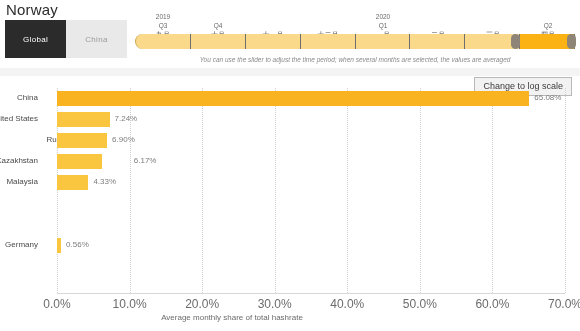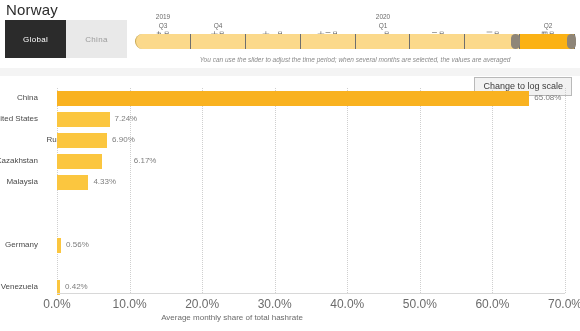--- a/index.html
+++ b/index.html
@@ -338,25 +338,20 @@
       <div class="row" style="top: 84px;">
         <div class="cat-label">Malaysia</div>
         <div class="bar" style="width: 31.4234px;"></div>
         <div class="bar-value" style="left: 36.4234px;">4.33%</div>
       </div>
       <div class="row" style="top: 147px;">
         <div class="cat-label">Germany</div>
         <div class="bar" style="width: 4.064px;"></div>
         <div class="bar-value" style="left: 9.064px;">0.56%</div>
       </div>
-      <div class="row" style="top: 189px;">
-        <div class="cat-label">Venezuela</div>
-        <div class="bar" style="width: 3.048px;"></div>
-        <div class="bar-value" style="left: 8.048px;">0.42%</div>
-      </div>
     </div>
   <div class="axis-base"></div>
   <div id="xticks">
       <div class="xtick" style="left: 57px;">0.0%</div>
       <div class="xtick" style="left: 129.571px;">10.0%</div>
       <div class="xtick" style="left: 202.143px;">20.0%</div>
       <div class="xtick" style="left: 274.714px;">30.0%</div>
       <div class="xtick" style="left: 347.286px;">40.0%</div>
       <div class="xtick" style="left: 419.857px;">50.0%</div>
       <div class="xtick" style="left: 492.429px;">60.0%</div>

